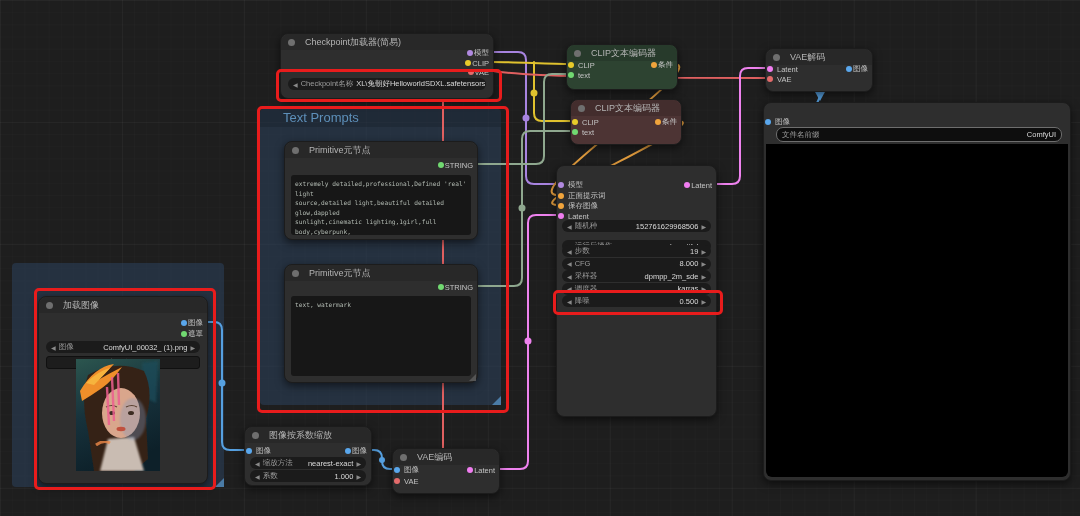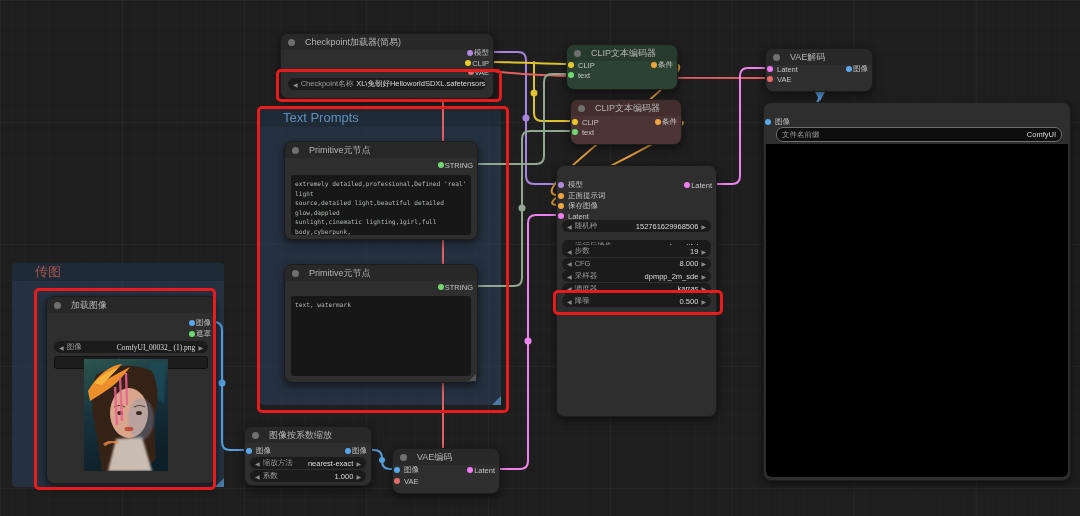--- a/index.html
+++ b/index.html
@@ -51,21 +51,20 @@
 </head>
 <body>
 
 <div class="canvas">
 
   <div class="group" style="left:260px;top:109px;width:241px;height:296px;">
     <div class="gtitle" style="color:#5d8fb9;">Text Prompts</div>
     <div class="grip"></div>
   </div>
   <div class="group" style="left:12px;top:263px;width:212px;height:224px;">
-    <div class="gtitle" style="color:#a8524a;">传图</div>
     <div class="grip"></div>
   </div>
 
   <svg class="wires" width="1080" height="516">
     <g fill="none" stroke-width="2" stroke-linejoin="round" stroke-linecap="round">
       <path d="M492 52 L518 52 Q526 52 526 60 L526 176 Q526 184 534 184 L558 184" stroke="#a884e0"></path>
       <path d="M492 62 C516 62 548 64 571 64" stroke="#e0c22e"></path>
       <path d="M534 62 L534 113 Q534 121 542 121 L575 121" stroke="#e0c22e"></path>
       <path d="M492 71 C530 76 600 78 769 78" stroke="#e06060"></path>
       <path d="M492 71 C470 84 443 80 443 98 L443 470 Q443 478 435 479 L396 480" stroke="#e06060"></path>
@@ -268,21 +267,21 @@
         <span class="sdot c-image"></span>
         <span>图像</span>
       </div>
     <div class="widget savewidget" style="left:12px;right:8px;top:24px;height:13px;">
       <span>文件名前缀</span>
       <span class="wv">ComfyUI</span>
     </div>
     <div class="save-preview" style="left:2px;right:2px;top:41px;bottom:3px;"></div>
   </div>
 
-  <div class="node" style="left:46px;top:296px;width:168px;height:186px;font-family:Liberation Serif, serif;">
+  <div class="node" style="left:38px;top:296px;width:168px;height:186px;">
     <div class="ntitle">
         <span class="tdot"></span>
         <span>加载图像</span>
       </div>
     <div class="slot out" style="top:21px;">
         <span>图像</span>
         <span class="sdot c-image"></span>
       </div>
     <div class="slot out" style="top:32px;">
         <span>遮罩</span>

